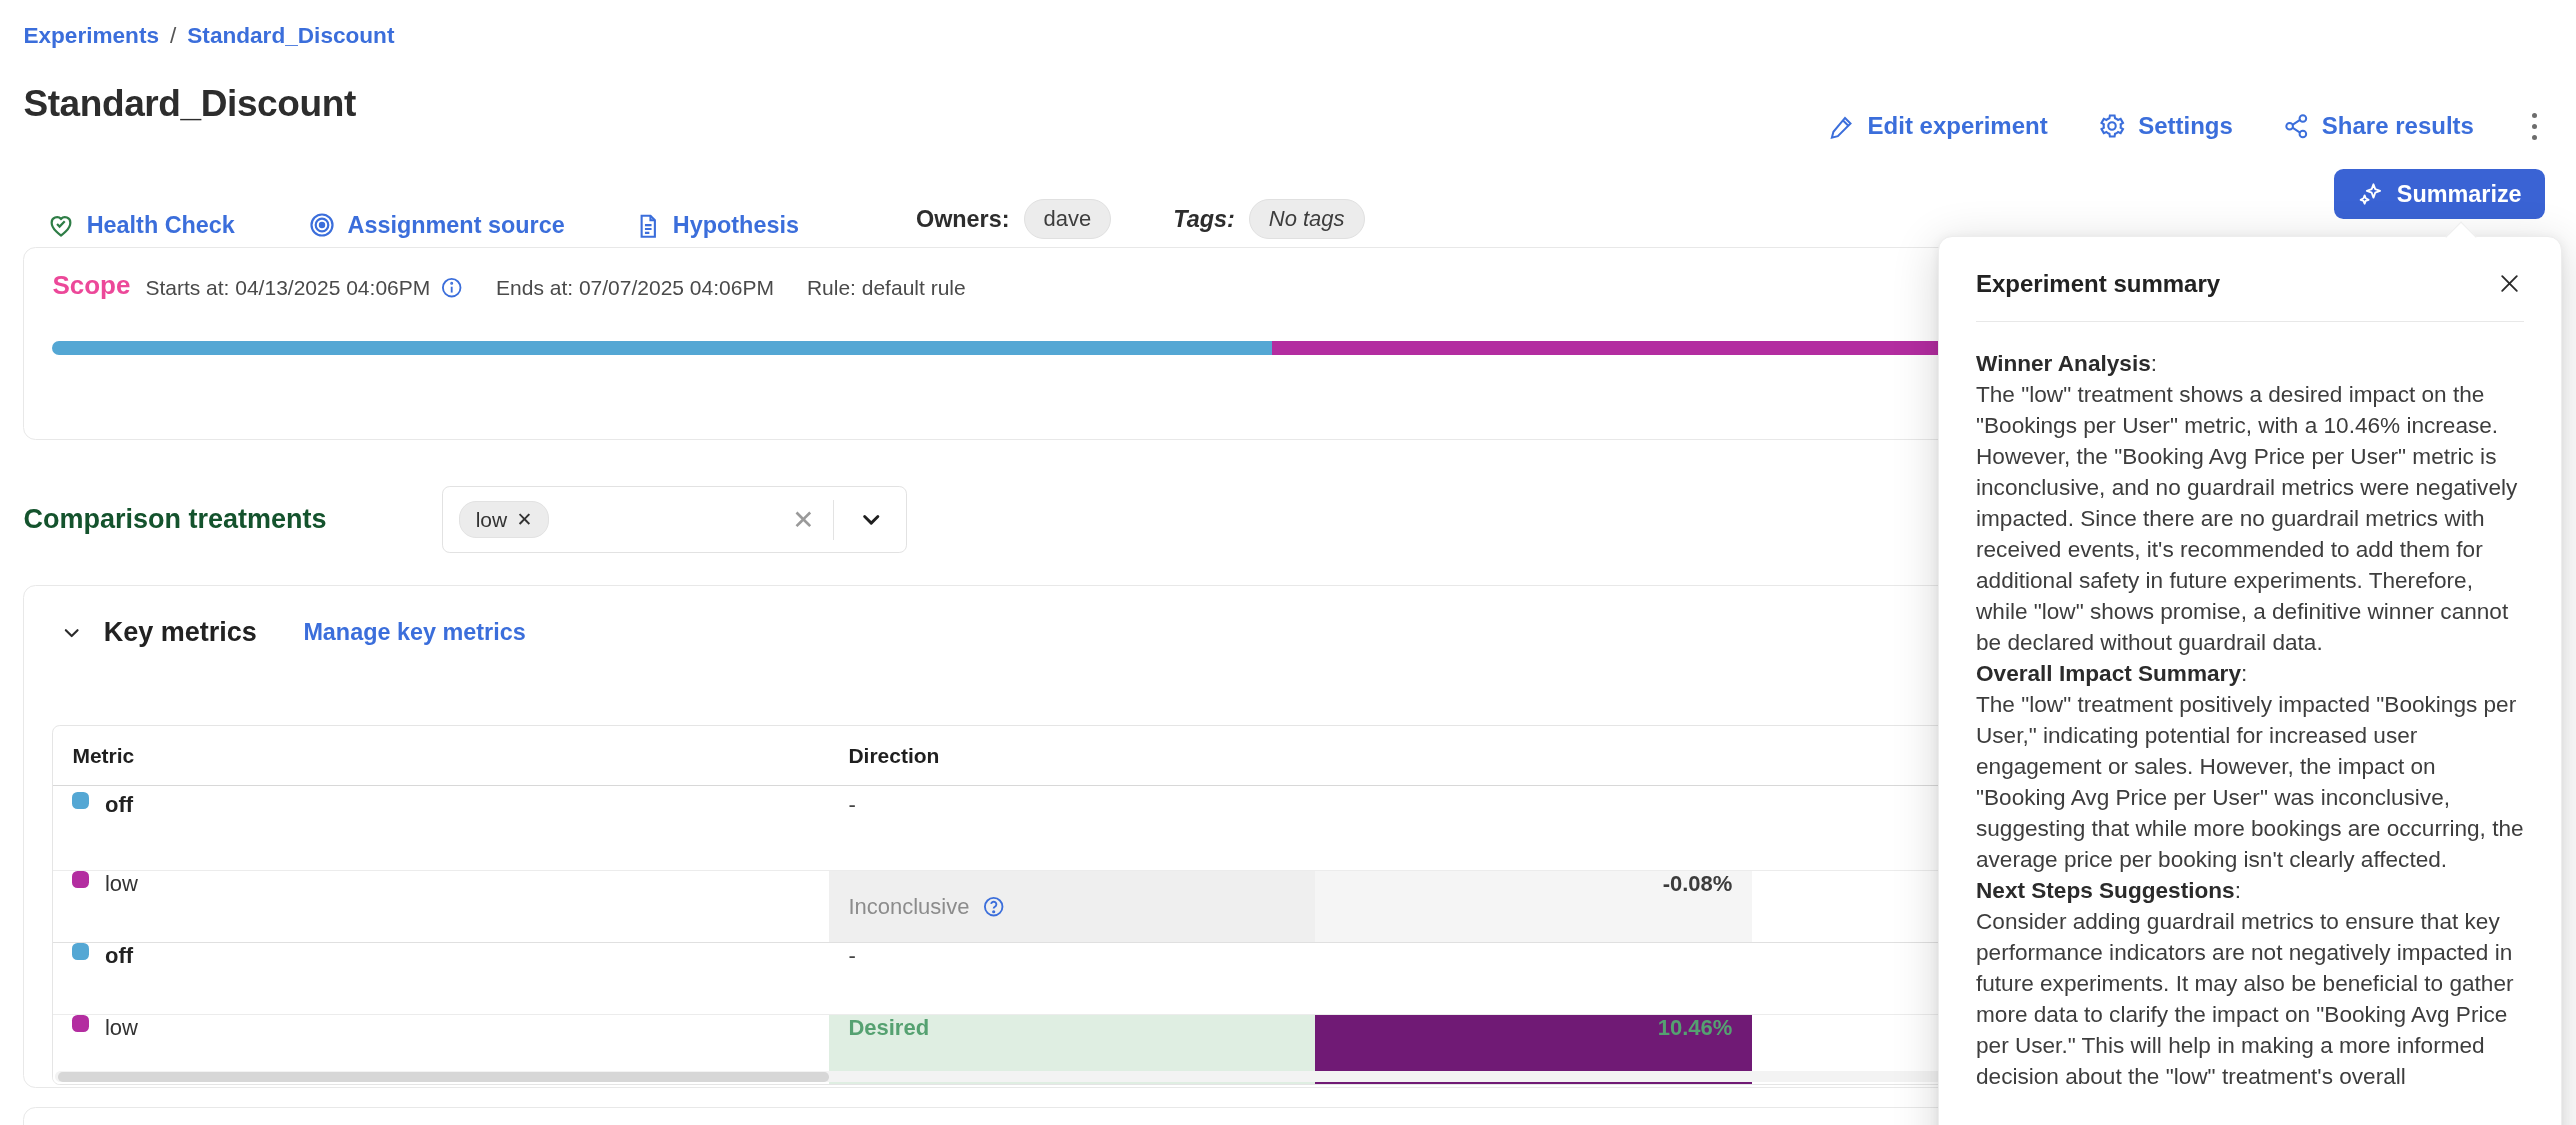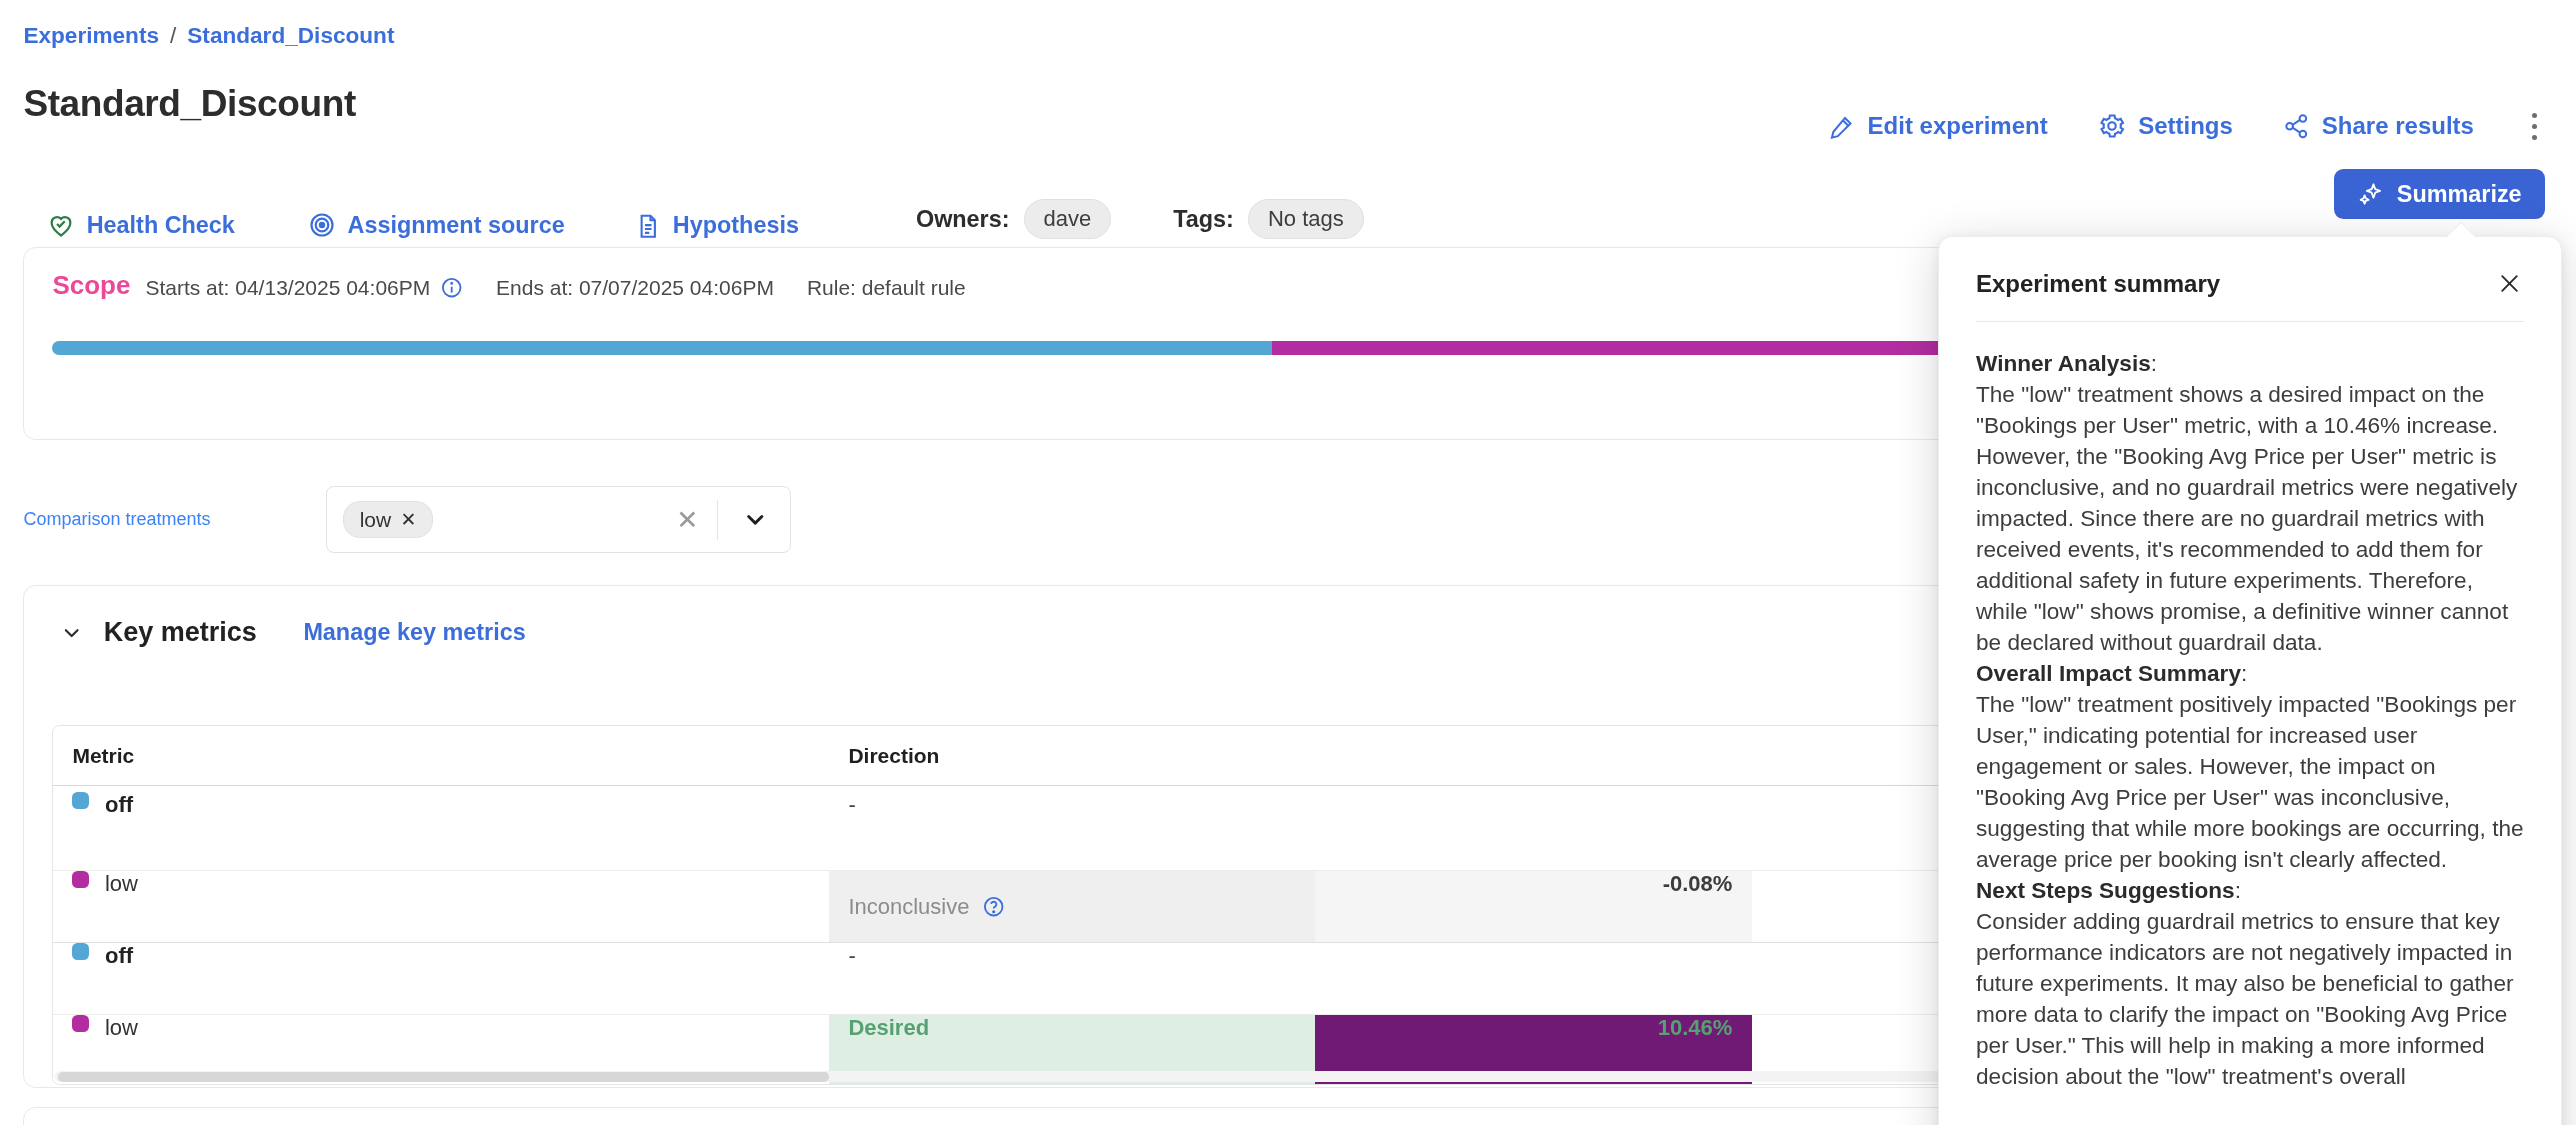--- a/index.html
+++ b/index.html
@@ -22,21 +22,21 @@
   .kebab { display:flex; flex-direction:column; gap:5.5px; padding:4.7px 7.8px; cursor:pointer; }
   .kebab i { width:5.5px; height:5.5px; border-radius:50%; background:#6d6d6d; }
 
   
   .meta-row { position:absolute; top:199px; left:47px; display:flex; align-items:flex-end; font-size:23.4px; }
   .meta-link { display:flex; align-items:center; gap:11.7px; color:#3b6edb; font-weight:600; cursor:pointer; }
   .meta-gap-1 { margin-left:73px; } .meta-gap-2 { margin-left:70px; }
   .owners-block { margin-left:117px; display:flex; align-items:center; gap:14px; }
   .meta-label { font-weight:700; color:#2d2d2d; }
   .pill { background:#ececec; border:1.6px solid #e0e0e0; border-radius:20px; padding:6.2px 19px; font-size:22px; color:#3d3d3d; cursor:pointer; }
-  .tags-block { margin-left:62px; display:flex; align-items:center; gap:14px; }
+  .tags-block { margin-left:62px; display:flex; align-items:center; gap:14px;font-style:italic; }
 
   .summarize-btn { position:absolute; top:169px; right:31px; background:#3a63d4; color:#fff; border:none; border-radius:9.4px;
     height:50px; padding:0 23.4px; font-size:23.4px; font-weight:700; display:flex; align-items:center; gap:12.5px; cursor:pointer;
     font-family:"Liberation Sans", sans-serif; }
 
   
   .card { position:absolute; left:23.4px; right:23.4px; background:#fff; border:1.6px solid #e8e8e8; border-radius:12.5px; }
   .scope-card { top:247px; height:193px; }
   .scope-title { position:absolute; top:22px; left:28px; font-size:26px; font-weight:700; color:#ec4899; }
   .scope-meta { position:absolute; top:28px; left:121px; display:flex; align-items:center; font-size:21px; color:#4a4a4a; }
@@ -46,21 +46,21 @@
   .alloc-bar { position:absolute; left:28px; right:56px; top:93px; height:14px; border-radius:7px; overflow:hidden; display:flex; }
   .alloc-seg { height:100%; }
 
   .alloc-legend { position:absolute; left:0; right:0; top:125px; display:flex; justify-content:center; gap:52px; font-size:22px; color:#333; }
   .legend-item { display:flex; align-items:center; gap:12.5px; }
   .legend-chip { width:20px; height:23.4px; border-radius:6.2px; }
   .legend-item b { font-weight:700; }
 
   
   .comparison-row { position:absolute; top:486px; left:23.4px; display:flex; align-items:center; }
-  .comparison-label { font-size:18px; color:#3b82f6; }
+  .comparison-label { font-size:27px; color:#14532d;font-weight:bold; }
   .treat-select { position:relative; margin-left:116px; width:465px; height:67px; border:1.6px solid #e2e2e2; border-radius:7.8px; display:flex; align-items:center; padding:0 15.6px; cursor:pointer; }
   .chip { background:#ececec; border:1.6px solid #e2e2e2; border-radius:17px; padding:5.5px 15.6px; font-size:21px; color:#333; display:flex; align-items:center; gap:9.4px; }
   .chip .x { font-size:19px; color:#333; cursor:pointer; }
   .select-clear { position:absolute; right:92px; color:#9a9a9a; font-size:26.5px; cursor:pointer; }
   .select-divider { position:absolute; right:72px; top:12.5px; bottom:12.5px; width:1.6px; background:#e3e3e3; }
   .select-caret { position:absolute; right:22px; display:flex; cursor:pointer; }
 
   
   .metrics-card { top:585px; height:503px; }
   .metrics-head { position:absolute; top:31px; left:36px; display:flex; align-items:center; gap:20px; }

